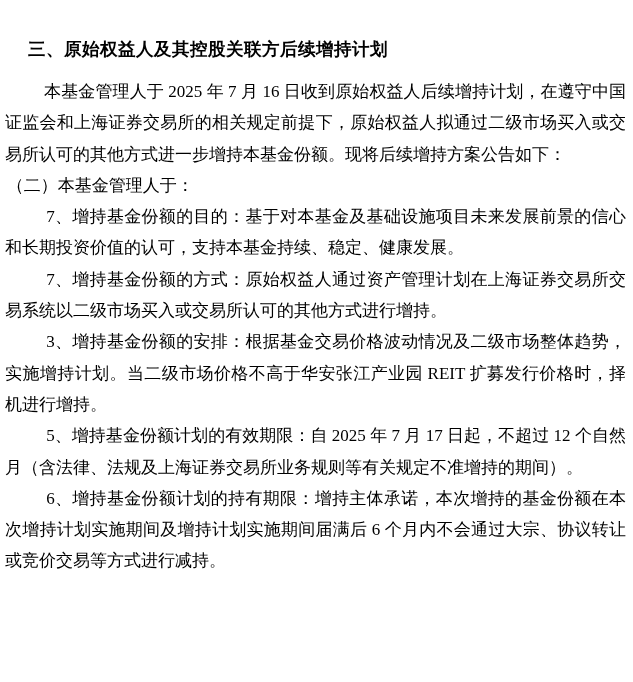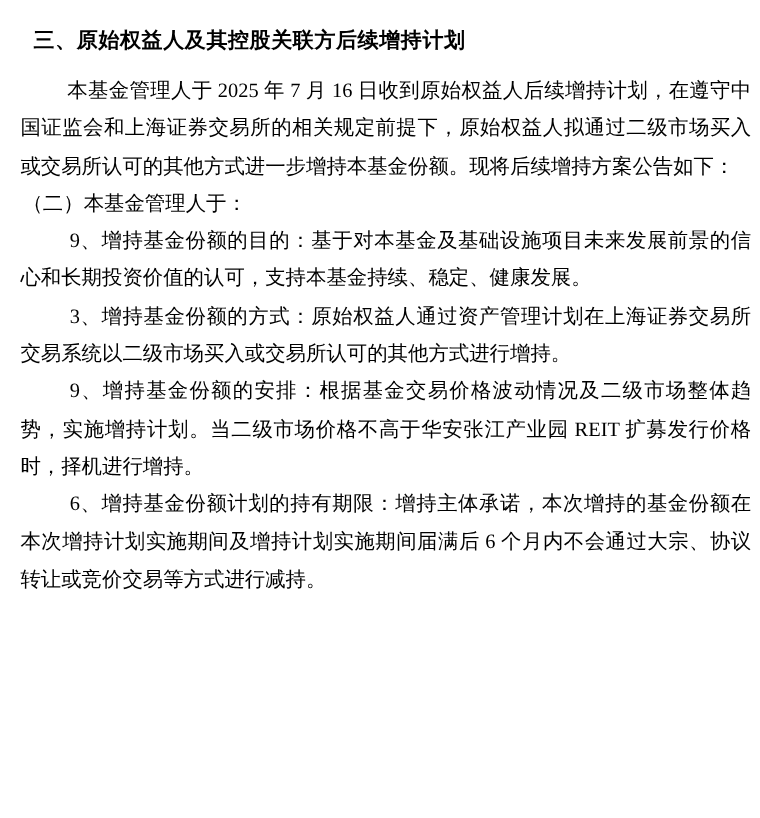--- a/index.html
+++ b/index.html
@@ -11,38 +11,38 @@
     background: #ffffff;
     color: #000000;
     font-family: "Liberation Serif", "DejaVu Serif", serif;
     padding: 12px 7px 0 5px;
     overflow: hidden;
   }
   .doc-heading {
     font-size: 17.5px;
     font-weight: bold;
     line-height: 26px;
-    margin: 8px 0 14px 23px;
+    margin: 24px 0 14px 23px;
     letter-spacing: 0.5px;
   }
   .para {
     font-size: 17px;
     line-height: 31.3px;
     text-align: justify;
-    margin-left: 12px;
   }
   .para.indent { text-indent: 2.3em; }
   .para.num    { text-indent: 2.42em; }
   .para.sub    { text-indent: 0.1em; }
 </style>
 </head>
 <body>
 
 <div class="page">
   <h2 class="doc-heading">三、原始权益人及其控股关联方后续增持计划</h2>
 
   <p class="para indent">本基金管理人于 2025 年 7 月 16 日收到原始权益人后续增持计划，在遵守中国证监会和上海证券交易所的相关规定前提下，原始权益人拟通过二级市场买入或交易所认可的其他方式进一步增持本基金份额。现将后续增持方案公告如下：</p>
   <p class="para sub">（二）本基金管理人于：</p>
-  <p class="para num">9、增持基金份额的目的：基于对本基金及基础设施项目未来发展前景的信心和长期投资价值的认可，支持本基金持续、稳定、健康发展。</p>
-  <p class="para num">3、增持基金份额的方式：原始权益人通过资产管理计划在上海证券交易所交易系统以二级市场买入或交易所认可的其他方式进行增持。</p>
-  <p class="para num">9、增持基金份额的安排：根据基金交易价格波动情况及二级市场整体趋势，实施增持计划。当二级市场价格不高于华安张江产业园 REIT 扩募发行价格时，择机进行增持。</p>
+  <p class="para num">7、增持基金份额的目的：基于对本基金及基础设施项目未来发展前景的信心和长期投资价值的认可，支持本基金持续、稳定、健康发展。</p>
+  <p class="para num">7、增持基金份额的方式：原始权益人通过资产管理计划在上海证券交易所交易系统以二级市场买入或交易所认可的其他方式进行增持。</p>
+  <p class="para num">3、增持基金份额的安排：根据基金交易价格波动情况及二级市场整体趋势，实施增持计划。当二级市场价格不高于华安张江产业园 REIT 扩募发行价格时，择机进行增持。</p>
+  <p class="para num">5、增持基金份额计划的有效期限：自 2025 年 7 月 17 日起，不超过 12 个自然月（含法律、法规及上海证券交易所业务规则等有关规定不准增持的期间）。</p>
   <p class="para num">6、增持基金份额计划的持有期限：增持主体承诺，本次增持的基金份额在本次增持计划实施期间及增持计划实施期间届满后 6 个月内不会通过大宗、协议转让或竞价交易等方式进行减持。</p>
 </div>
 
 </body></html>

